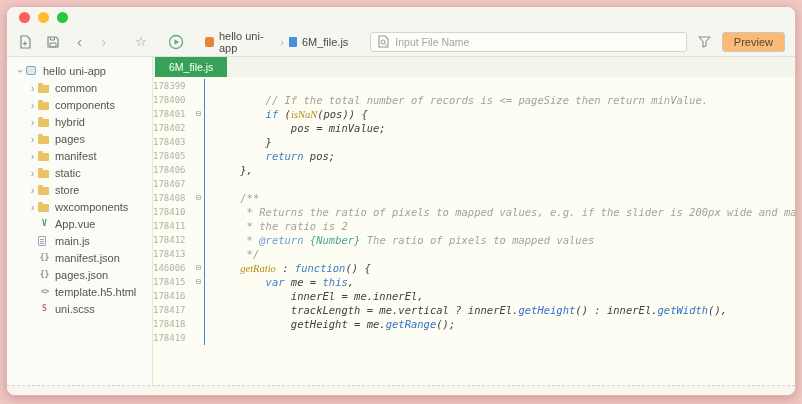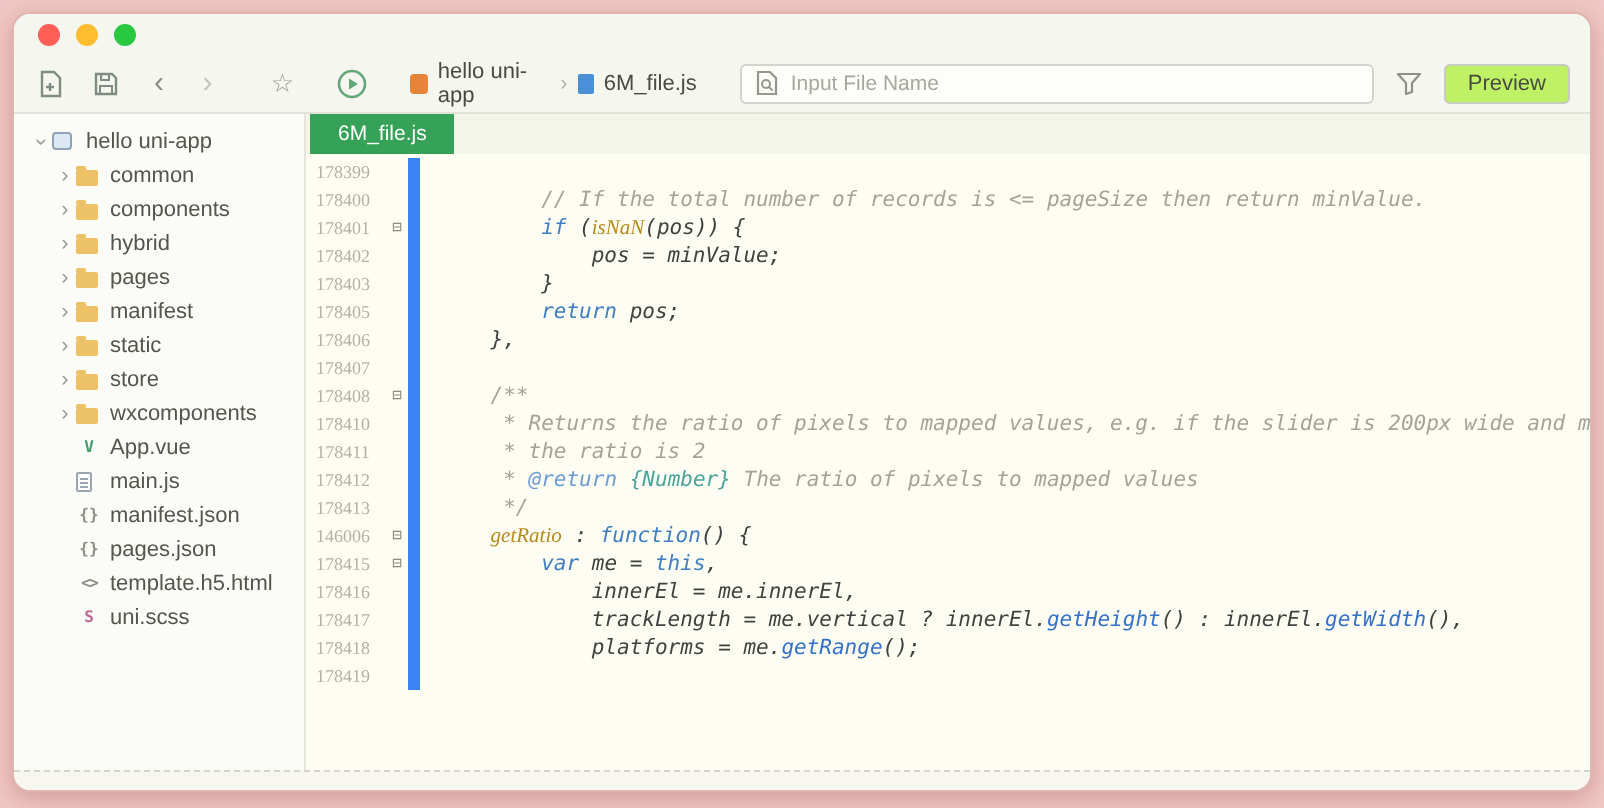--- a/index.html
+++ b/index.html
@@ -27,21 +27,21 @@
   .runbtn { margin-left:10px; display:inline-flex; cursor:pointer; }
   .breadcrumb { display:flex; align-items:center; gap:5px; margin-left:10px; font-size:11px; color:#4a4a42; }
   .bc-proj-ico { width:10px; height:10px; border-radius:2px; background:#e8833a; display:inline-block; }
   .bc-file-ico { width:9px; height:10px; border-radius:1px; background:#4a90d9; display:inline-block; }
   .bc-sep { color:#b0b0a6; font-size:11px; }
   .spacer { flex:1; }
   .searchbox { width:335px; height:20px; background:#fdfdf9; border:1px solid #d4d5ca; border-radius:3px; display:flex; align-items:center; padding:0 6px; gap:5px; }
   .searchbox input { border:none; outline:none; background:transparent; flex:1; font-size:10.5px; color:#4a4a42; font-family:"Liberation Sans",sans-serif; }
   .searchbox input::placeholder { color:#a8a89e; }
   .funnel { display:inline-flex; cursor:pointer; }
-  .preview { background:#bef264; border:1px solid #c9cac0; border-radius:3px; color:#4a4a44; font-size:11px; padding:2px 11px; height:20px; cursor:pointer; font-family:"Liberation Sans",sans-serif; }
+  .preview { background:#fdba74; border:1px solid #c9cac0; border-radius:3px; color:#4a4a44; font-size:11px; padding:2px 11px; height:20px; cursor:pointer; font-family:"Liberation Sans",sans-serif; }
   
   .main { flex:1; display:flex; overflow:hidden; }
   .sidebar { width:146px; flex:none; background:#fbfcf7; border-right:1px solid #e4e5db; padding-top:5px; overflow:hidden; }
   .tree-row { display:flex; align-items:center; height:17px; font-size:11px; color:#55554d; cursor:pointer; white-space:nowrap; }
   .chev { width:11px; flex:none; color:#9a9a90; font-size:11px; text-align:center; display:inline-block; }
   .chev.down { transform:rotate(90deg); }
   .fico { width:13px; height:12px; flex:none; display:inline-flex; align-items:center; justify-content:center; margin-right:4px; font:bold 8px "DejaVu Sans Mono", monospace; }
   .fico.folder { width:11px; height:8px; background:#edc266; border-radius:1px; position:relative; margin:2px 6px 0 0; }
   .fico.folder::before { content:""; position:absolute; top:-2px; left:0; width:5px; height:2px; background:#edc266; border-radius:1px 1px 0 0; }
   .fico.project { width:10px; height:9px; border:1px solid #8fa3b8; background:#dce8f2; border-radius:2px; margin-right:7px; }
@@ -50,23 +50,23 @@
   .fico.vue { color:#3fa06a; }
   .fico.json { color:#8f8f85; font-weight:bold; }
   .fico.html { color:#8f8f85; letter-spacing:-1px; }
   .fico.scss { color:#c06699; }
   
   .editor { flex:1; background:#fdfdf4; display:flex; flex-direction:column; overflow:hidden; }
   .tabbar { height:20px; background:#f3f4ea; flex:none; display:flex; align-items:stretch; }
   .tab { background:#36a257; color:#fff; font-size:10.5px; padding:0 14px; display:flex; align-items:center; margin-left:2px; cursor:pointer; }
   .code { flex:1; padding-top:2px; overflow:hidden; }
   .crow { display:flex; height:14px; line-height:14px; white-space:pre; font-family:"DejaVu Sans Mono", monospace; font-size:10.5px; font-style:italic; }
-  .gut { width:40px; flex:none; text-align:center; color:#b2b2a2; font-size:9px; font-style:normal; padding-right:3px;font-family:Liberation Serif, serif; }
+  .gut { width:40px; flex:none; text-align:left; color:#b2b2a2; font-size:9px; font-style:normal; padding-right:3px; }
   .fold { width:11px; flex:none; color:#8c8c82; font-size:8px; font-style:normal; text-align:center; }
-  .ctext { flex:1; border-left:6px solid #3b82f6; padding-left:10px; overflow:hidden; }
+  .ctext { flex:1; border-left:1px solid #3b82f6; padding-left:10px; overflow:hidden; }
   .ctext.wrap { padding-left:2px; }
   .c-pln { color:#40423f; }
   .c-kw { color:#3f7ec2; }
   .c-fn { color:#b88a1a;font-family:Liberation Serif, serif; }
   .c-meth { color:#3471c8; }
   .c-com { color:#a3a399; }
   .c-doc { color:#6d9cd4; }
   .c-typ { color:#4ba39a; }
   
   .bottombar { height:10px; flex:none; background:#f7f7ef; border-top:1px dashed #d4d4c8; }
@@ -222,21 +222,21 @@
             <div class="crow"><span class="gut">178407</span><span class="fold"></span><span class="ctext"></span></div>
             <div class="crow"><span class="gut">178408</span><span class="fold">⊟</span><span class="ctext"><span class="c-pln">    </span><span class="c-com">/**</span></span></div>
             <div class="crow"><span class="gut">178410</span><span class="fold"></span><span class="ctext"><span class="c-pln">     </span><span class="c-com">* Returns the ratio of pixels to mapped values, e.g. if the slider is 200px wide and maxValue - minValu</span></span></div>
             <div class="crow"><span class="gut">178411</span><span class="fold"></span><span class="ctext"><span class="c-pln">     </span><span class="c-com">* the ratio is 2</span></span></div>
             <div class="crow"><span class="gut">178412</span><span class="fold"></span><span class="ctext"><span class="c-pln">     </span><span class="c-com">* </span><span class="c-doc">@return</span><span class="c-com"> </span><span class="c-typ">{Number}</span><span class="c-com"> The ratio of pixels to mapped values</span></span></div>
             <div class="crow"><span class="gut">178413</span><span class="fold"></span><span class="ctext"><span class="c-pln">     </span><span class="c-com">*/</span></span></div>
             <div class="crow"><span class="gut">146006</span><span class="fold">⊟</span><span class="ctext"><span class="c-pln">    </span><span class="c-fn">getRatio</span><span class="c-pln"> : </span><span class="c-kw">function</span><span class="c-pln">() {</span></span></div>
             <div class="crow"><span class="gut">178415</span><span class="fold">⊟</span><span class="ctext"><span class="c-pln">        </span><span class="c-kw">var</span><span class="c-pln"> me = </span><span class="c-kw">this</span><span class="c-pln">,</span></span></div>
             <div class="crow"><span class="gut">178416</span><span class="fold"></span><span class="ctext"><span class="c-pln">            innerEl = me.innerEl,</span></span></div>
             <div class="crow"><span class="gut">178417</span><span class="fold"></span><span class="ctext"><span class="c-pln">            trackLength = me.vertical ? innerEl.</span><span class="c-meth">getHeight</span><span class="c-pln">() : innerEl.</span><span class="c-meth">getWidth</span><span class="c-pln">(),</span></span></div>
-            <div class="crow"><span class="gut">178418</span><span class="fold"></span><span class="ctext"><span class="c-pln">            platforms = me.</span><span class="c-meth">getRange</span><span class="c-pln">();</span></span></div>
+            <div class="crow"><span class="gut">178418</span><span class="fold"></span><span class="ctext"><span class="c-pln">            getHeight = me.</span><span class="c-meth">getRange</span><span class="c-pln">();</span></span></div>
             <div class="crow"><span class="gut">178419</span><span class="fold"></span><span class="ctext"></span></div>
           </div>
       </div>
     </div>
 
     <div class="bottombar"></div>
   </div>
 </div>
 
 </body></html>

